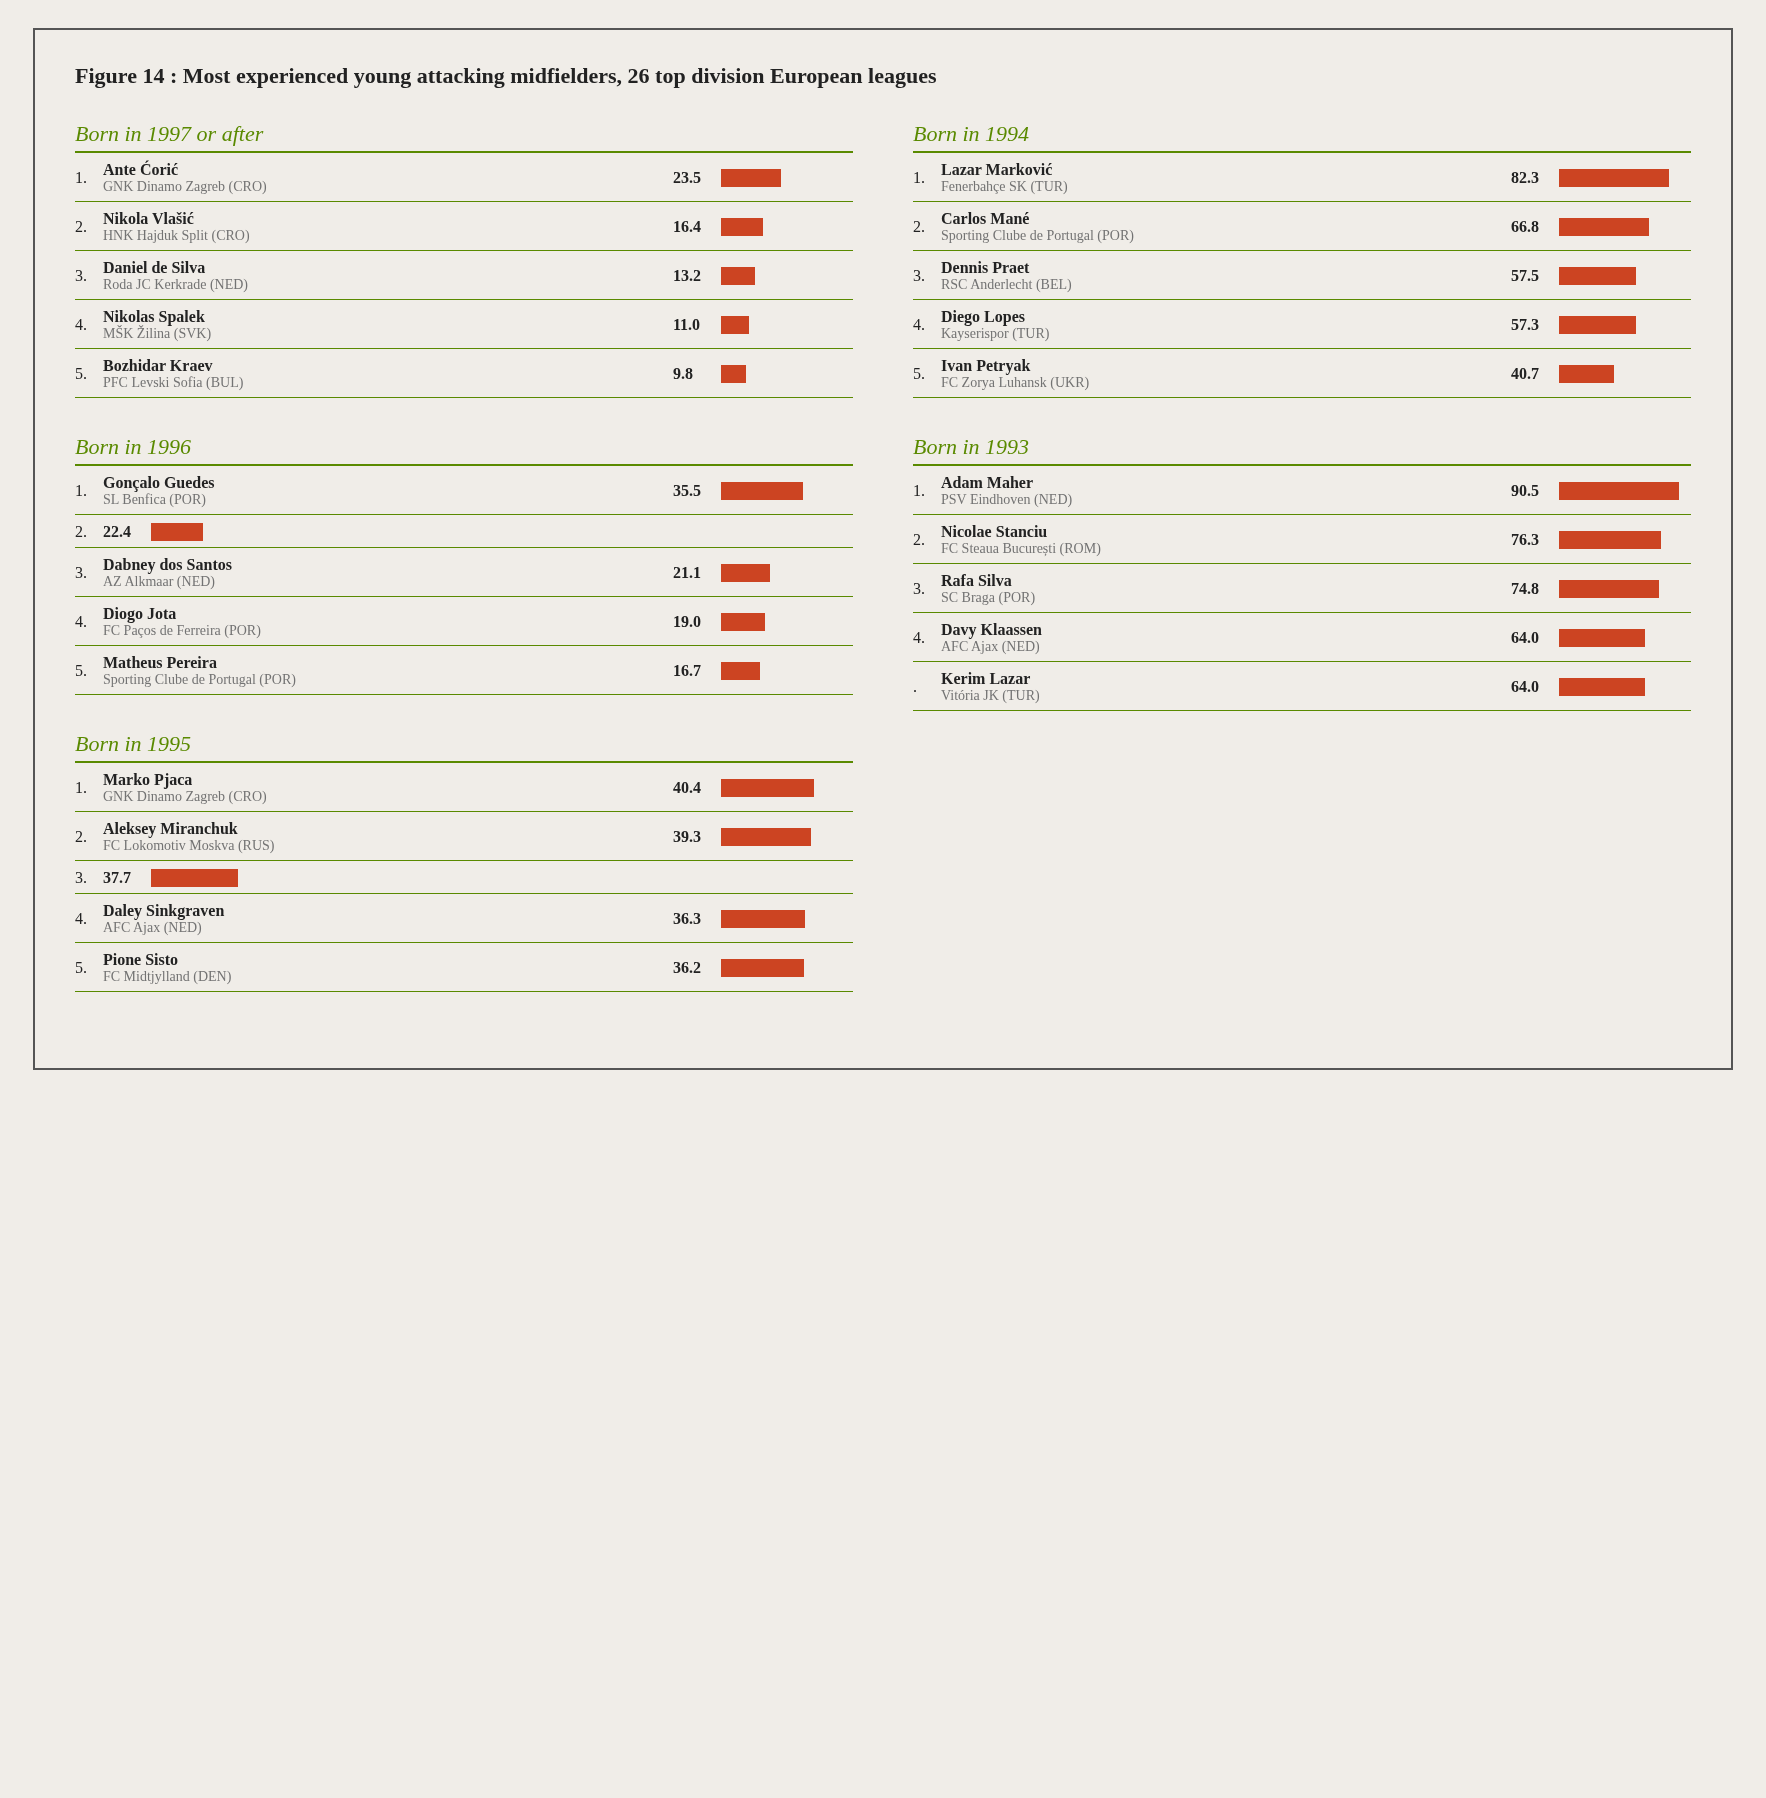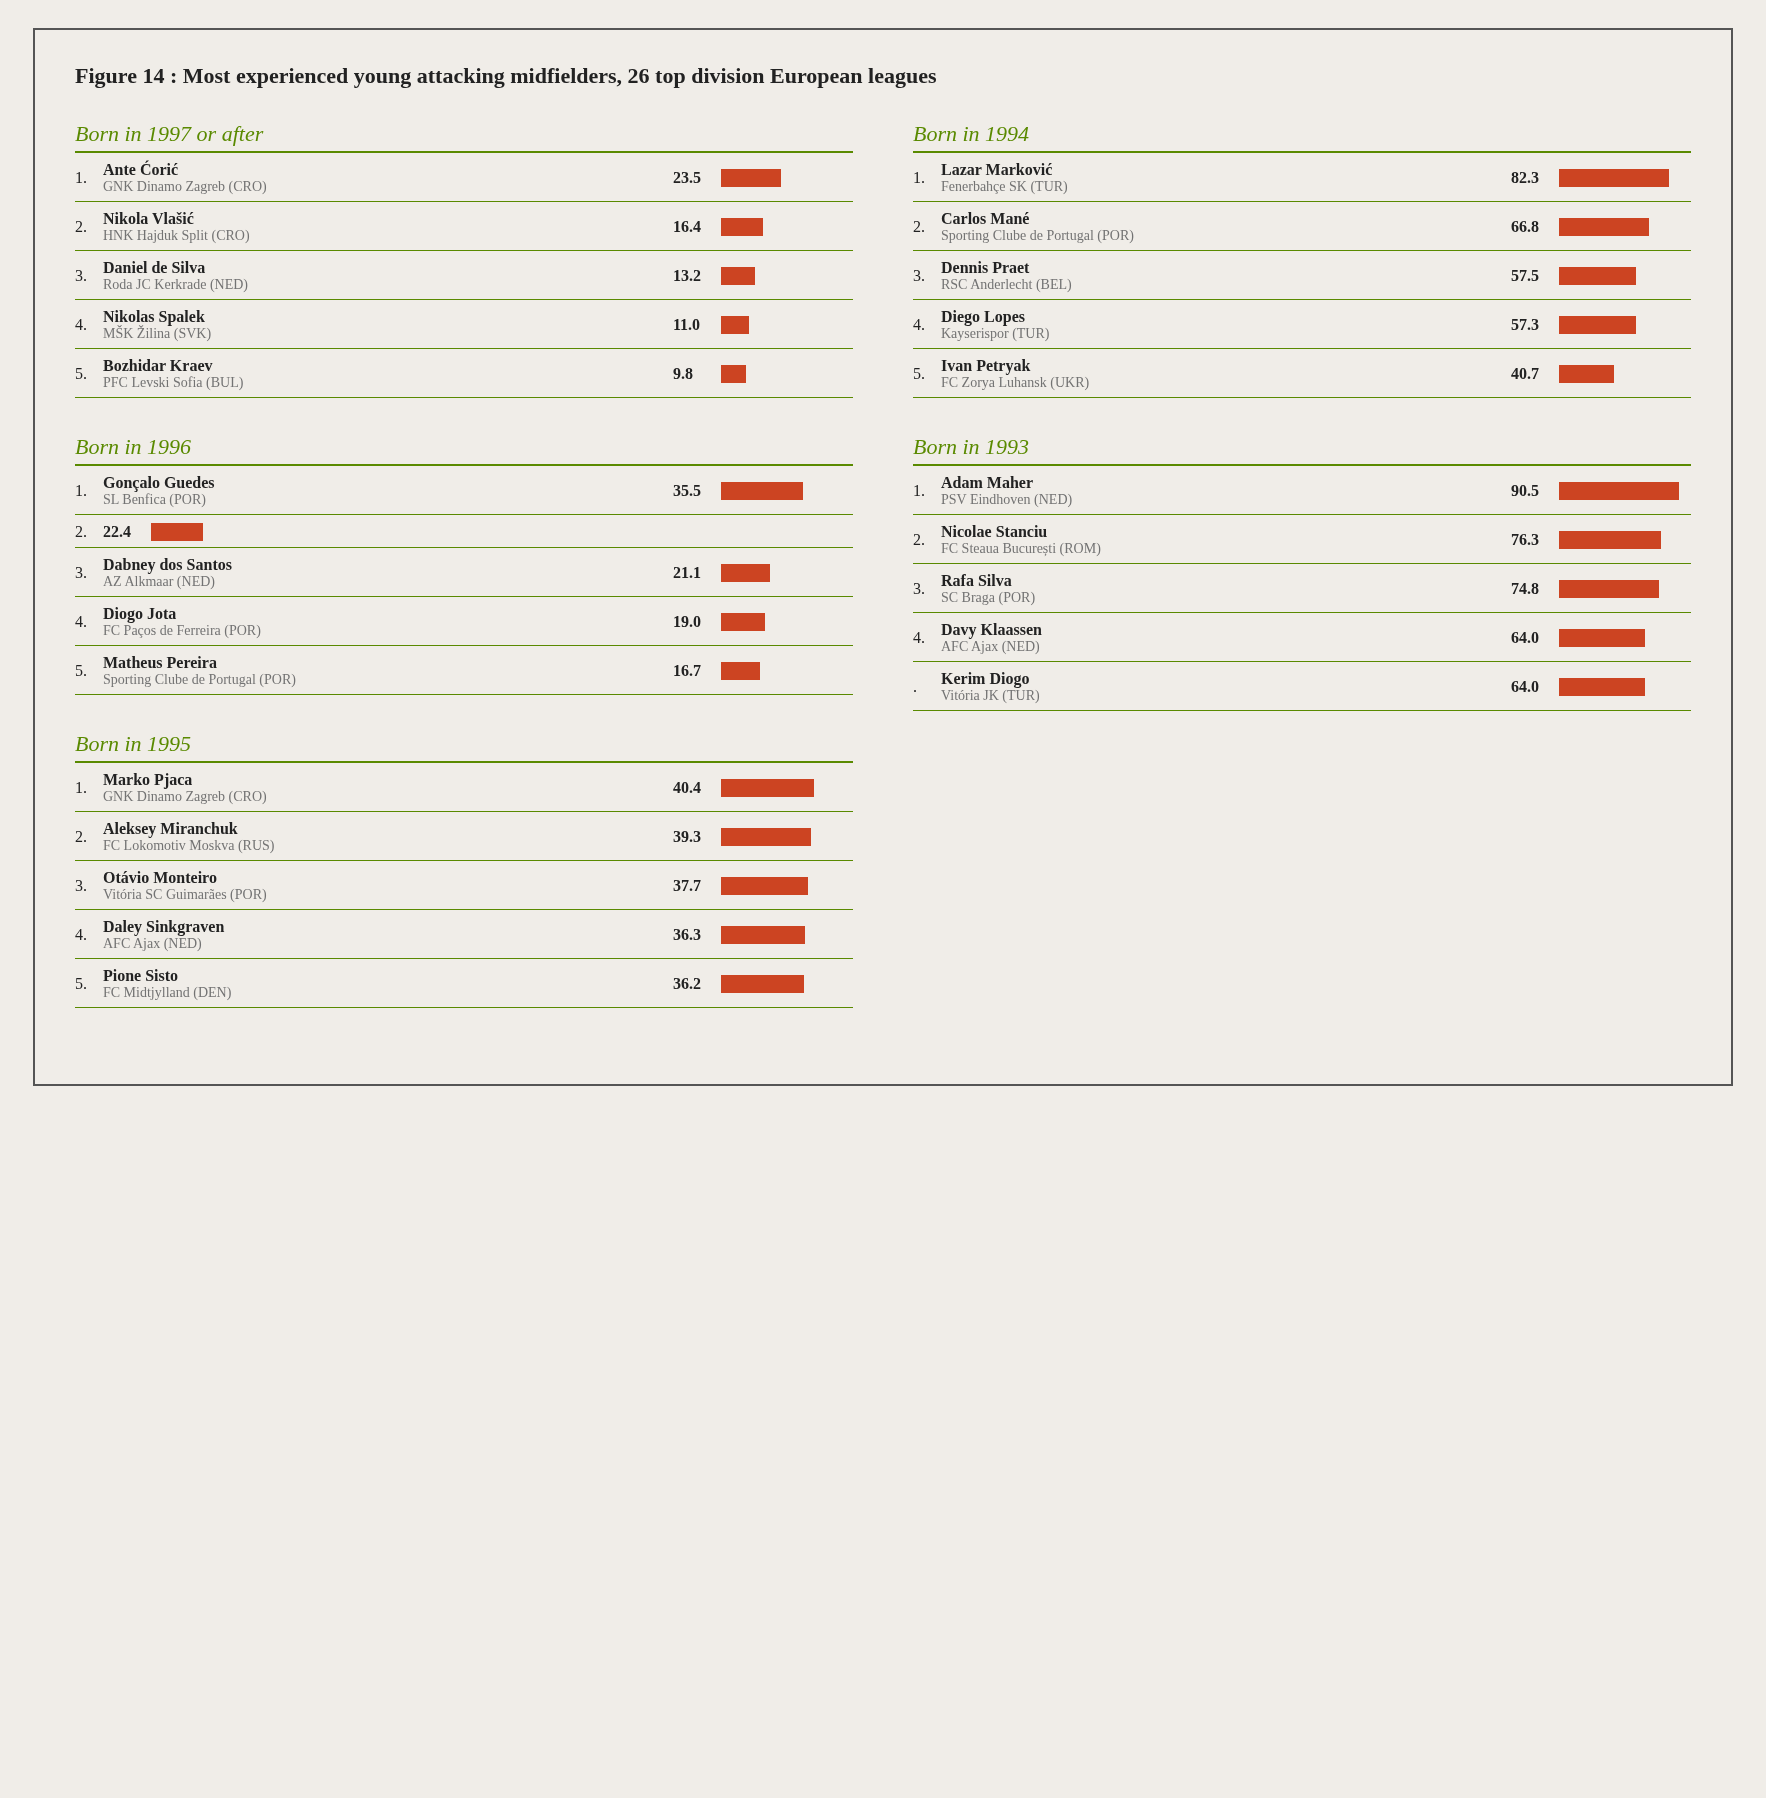--- a/index.html
+++ b/index.html
@@ -236,24 +236,20 @@
               <span class="player-name">Aleksey Miranchuk</span>
               <span class="player-club">FC Lokomotiv Moskva (RUS)</span>
             </div>
             <div class="player-score-bar">
               <span class="player-score">39.3</span>
               <span class="bar" style="width: 90px;"></span>
             </div>
           </div>
           <div class="player-row">
             <div class="player-rank">3.</div>
-            <div class="player-info">
-              <span class="player-name">Otávio Monteiro</span>
-              <span class="player-club">Vitória SC Guimarães (POR)</span>
-            </div>
             <div class="player-score-bar">
               <span class="player-score">37.7</span>
               <span class="bar" style="width: 87px;"></span>
             </div>
           </div>
           <div class="player-row">
             <div class="player-rank">4.</div>
             <div class="player-info">
               <span class="player-name">Daley Sinkgraven</span>
               <span class="player-club">AFC Ajax (NED)</span>
@@ -379,21 +375,21 @@
               <span class="player-club">AFC Ajax (NED)</span>
             </div>
             <div class="player-score-bar">
               <span class="player-score">64.0</span>
               <span class="bar" style="width: 86px;"></span>
             </div>
           </div>
           <div class="player-row">
             <div class="player-rank">.</div>
             <div class="player-info">
-              <span class="player-name">Kerim Diogo</span>
+              <span class="player-name">Kerim Lazar</span>
               <span class="player-club">Vitória JK (TUR)</span>
             </div>
             <div class="player-score-bar">
               <span class="player-score">64.0</span>
               <span class="bar" style="width: 86px;"></span>
             </div>
           </div>
         </div>
       </div>
     </div>

